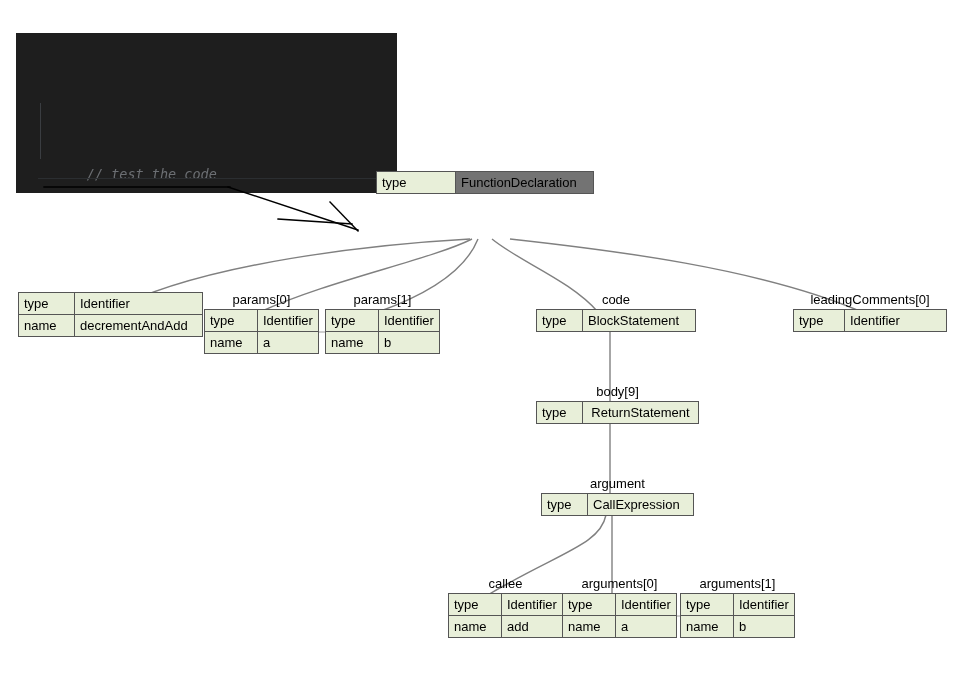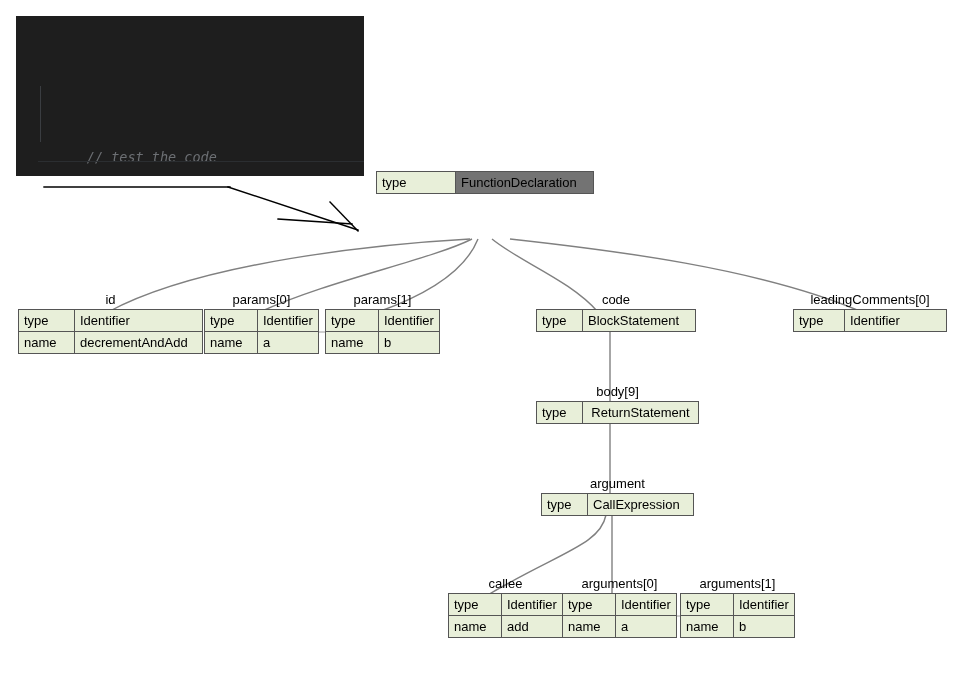--- a/index.html
+++ b/index.html
@@ -12,22 +12,22 @@
     height: 677px;
     position: relative;
     overflow: hidden;
     font-family: "Liberation Sans", sans-serif;
   }
 
   
   #code-editor {
     position: absolute;
     left: 16px;
-    top: 16px;
-    width: 348px;
+    top: 33px;
+    width: 381px;
     height: 160px;
     background: #1e1e1e;
     overflow: hidden;
   }
   #code-editor .code-body {
     position: absolute;
     left: 0; top: 0; right: 0; bottom: 0;
     padding: 24px 0 0 22px;
     font-family: "DejaVu Sans Mono", "Liberation Mono", monospace;
     font-size: 13.5px;
@@ -176,21 +176,20 @@
     <tbody>
         <tr>
       <td class="k" style="width:68px;">type</td>
       <td class="v" style="width:127px;">FunctionDeclaration</td>
     </tr>
   </tbody>
     </table>
 </div>
 
 <div class="ast-node" style="left:18px; top:292px;">
-  <div class="node-label">id</div>
   <table class="node-table">
     <tbody>
         <tr>
       <td class="k" style="width:45px;">type</td>
       <td class="v" style="width:117px;">Identifier</td>
     </tr>
     <tr>
       <td class="k">name</td>
       <td class="v">decrementAndAdd</td>
     </tr>

